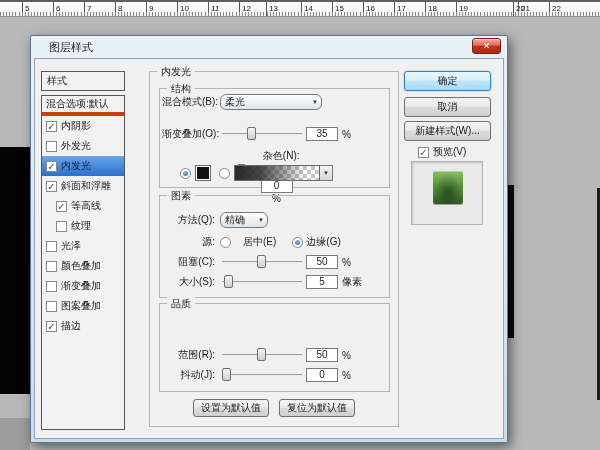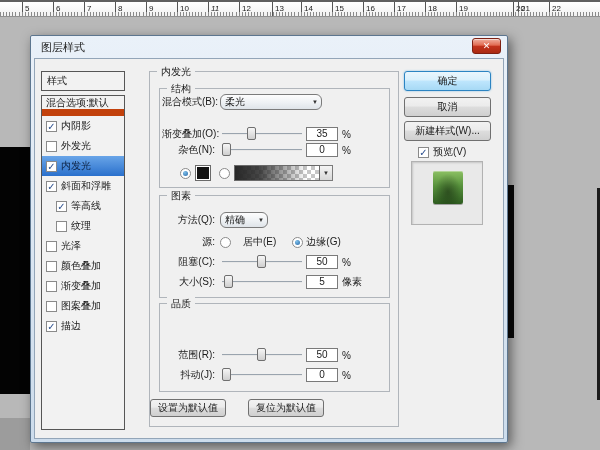--- a/index.html
+++ b/index.html
@@ -20,36 +20,36 @@
   .canvas-left { position:absolute; left:0; top:147px; width:30px; height:247px; background:#030303; }
   .canvas-right-sliver { position:absolute; left:508px; top:185px; width:6px; height:153px; background:#0a0a0a; }
   .canvas-right-edge { position:absolute; left:597px; top:188px; width:3px; height:212px; background:#1c1c1c; }
   .bottom-left-strip { position:absolute; left:0; top:418px; width:30px; height:32px; background:#9c9c9c; }
 
   
   .dialog { position:absolute; left:30px; top:35px; width:478px; height:408px;
     background:linear-gradient(#eaf1f9,#ccdcec); border:1px solid #5d768f;
     border-radius:2px; box-shadow:3px 4px 12px rgba(0,0,0,.5); }
   .titlebar { position:relative; height:22px; display:flex; align-items:center;
-    padding-left:10px; font-size:11px; color:#1c1c1c; }
+    padding-left:18px; font-size:11px; color:#1c1c1c; }
   .close-btn { position:absolute; right:6px; top:2px; width:29px; height:16px;
     border:1px solid #7e2012; border-radius:3px; color:#fff; font-size:9px; font-weight:bold;
     text-align:center; line-height:14px; cursor:pointer;
     background:linear-gradient(#f0b0a0 0%,#e16a50 45%,#c3331c 50%,#aa2a12 100%);
     box-shadow:inset 0 1px 0 rgba(255,255,255,.5); }
   .content { position:absolute; left:3px; right:3px; top:22px; bottom:3px;
     background:#f0f0f0; border:1px solid #93a5b8; font-size:10px; color:#1a1a1a; }
 
   
   .styles-header { position:absolute; left:6px; top:12px; width:84px; height:20px;
     border:1px solid #565656; background:#f2f2f2; line-height:18px; padding-left:5px; }
   .styles-list { position:absolute; left:6px; top:36px; width:84px; bottom:8px;
     border:1px solid #565656; background:#f2f2f2; overflow:hidden; }
   .style-item { height:20px; display:flex; align-items:center; gap:4px; padding-left:4px; cursor:pointer; }
-  .style-item.plain { border-bottom:7px solid #c2410c; }
+  .style-item.plain { border-bottom:4px solid #c2410c; }
   .style-item.indent { padding-left:14px; }
   .style-item.selected { background:linear-gradient(#69a5e8,#2a70cc); color:#0d2446; }
 
   .cb { flex:none; width:11px; height:11px; border:1px solid #8a8a8a; background:#fff;
     font-size:10px; line-height:10px; text-align:center; color:#2b4f8e; }
   .radio { flex:none; width:11px; height:11px; border:1px solid #8a8a8a; border-radius:50%;
     background:#fff; position:relative; }
   .radio.on::after { content:""; position:absolute; left:2px; top:2px; width:5px; height:5px;
     border-radius:50%; background:radial-gradient(circle at 35% 30%,#7ec0ea,#2868a8); }
 
@@ -87,21 +87,21 @@
     background-size:auto,8px 8px; }
   .mini-arrow-btn { flex:none; width:13px; height:16px; border:1px solid #7b7b7b; border-left:none;
     background:linear-gradient(#f4f4f4,#d8d8d8); font-size:6px; text-align:center; line-height:15px; color:#333; }
 
   .contour-thumb { flex:none; width:28px; height:26px; border:1px solid #565656;
     background:linear-gradient(135deg,#ffffff 49.5%,#9aa0a6 50%); }
   .contour-arrow { flex:none; width:11px; height:26px; border:1px solid #8a8a8a; border-left:none;
     background:linear-gradient(#f4f4f4,#d8d8d8); font-size:6px; text-align:center; line-height:24px; color:#333; }
 
   .default-btns { position:absolute; left:0; right:0; top:327px; display:flex;
-    gap:22px; }
+    justify-content:center; gap:10px; }
   .w7btn { height:18px; padding:0 7px; font-size:10px; color:#1a1a1a;
     border:1px solid #707070; border-radius:3px; cursor:pointer;
     background:linear-gradient(#f2f2f2,#ebebeb 45%,#dddddd 50%,#cfcfcf);
     font-family:inherit; }
 
   
   .right-col { position:absolute; left:369px; top:0; width:87px; height:100%; }
   .rbtn { position:absolute; left:0; width:87px; height:20px; text-align:center; }
   .btn-ok { top:12px; border-color:#2c84c2;
     background:linear-gradient(#eaf6fd,#d9f0fc 45%,#bee6fd 50%,#a7d9f5);
@@ -126,21 +126,21 @@
 
   <div class="ruler" id="ruler">
       <span class="ruler-num" style="left: 22px;">5</span>
       <span class="ruler-num" style="left: 53px;">6</span>
       <span class="ruler-num" style="left: 84px;">7</span>
       <span class="ruler-num" style="left: 115px;">8</span>
       <span class="ruler-num" style="left: 146px;">9</span>
       <span class="ruler-num" style="left: 177px;">10</span>
       <span class="ruler-num" style="left: 208px; font-style: italic;">11</span>
       <span class="ruler-num" style="left: 239px;">12</span>
-      <span class="ruler-num" style="left: 272px; text-align: center;">13</span>
+      <span class="ruler-num" style="left: 266px; text-align: center;">13</span>
       <span class="ruler-num" style="left: 301px;">14</span>
       <span class="ruler-num" style="left: 332px;">15</span>
       <span class="ruler-num" style="left: 363px;">16</span>
       <span class="ruler-num" style="left: 394px;">17</span>
       <span class="ruler-num" style="left: 425px;">18</span>
       <span class="ruler-num" style="left: 456px;">19</span>
       <span class="ruler-num" style="left: 487px; margin-left: 26px;">20</span>
       <span class="ruler-num" style="left: 518px;">21</span>
       <span class="ruler-num" style="left: 549px;">22</span>
     </div>
@@ -225,21 +225,21 @@
           </div>
           <div class="row" style="top:36px;">
             <span class="lbl">渐变叠加(O):</span>
             <div class="slider">
               <div class="track"></div>
               <div class="thumb" style="left: calc(35% - 3px);"></div>
             </div>
             <span class="valbox">35</span>
             <span class="unit">%</span>
           </div>
-          <div class="row" style="top:52px;">
+          <div class="row" style="top:60px;flex-direction:column;">
             <span class="lbl">杂色(N):</span>
             <div class="slider">
               <div class="track"></div>
               <div class="thumb" style="left: calc(0% + 0px);"></div>
             </div>
             <span class="valbox">0</span>
             <span class="unit">%</span>
           </div>
           <div class="row" style="top:75px;">
             <span style="width:18px;"></span>

